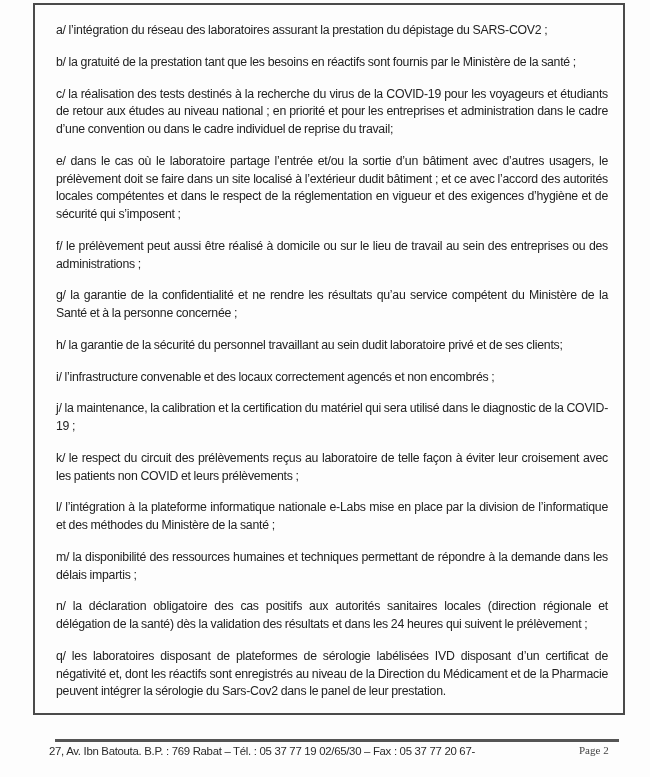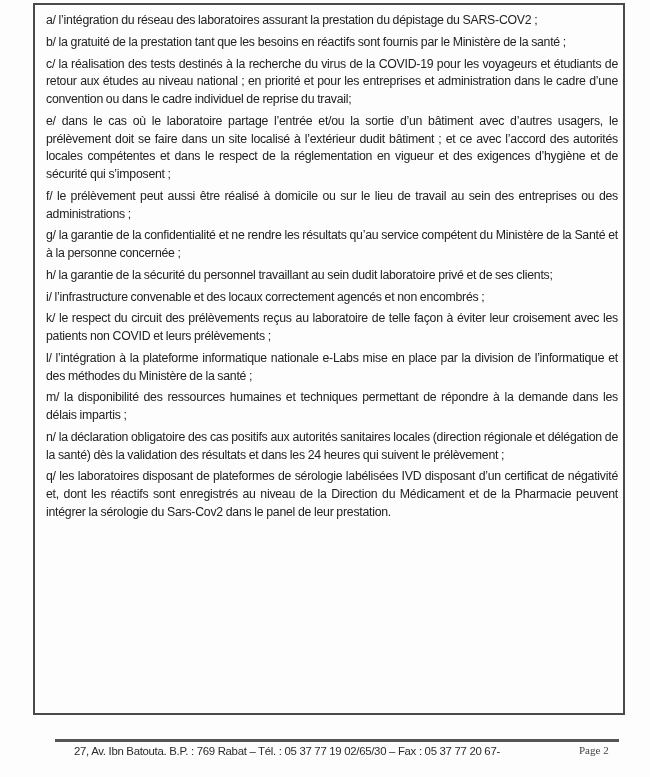--- a/index.html
+++ b/index.html
@@ -34,40 +34,40 @@
     .conditions-list {
       position: absolute;
       left: 7px;
       top: 3px;
       width: 580px;
       margin: 0;
       padding: 0;
       list-style: none;
     }
     .condition-item {
-      margin: 4px;
+      margin: 14px;
       padding: 0;
       font-size: 12.3px;
       line-height: 17.75px;
       text-align: justify;
       letter-spacing: -0.25px;
       word-spacing: -0.3px;
       color: #222;
     }
     .footer-rule {
       position: absolute;
       left: 55px;
       top: 739px;
       width: 564px;
       height: 3px;
       background: #555;
     }
     .footer-address {
       position: absolute;
-      left: 74px;
+      left: 49px;
       top: 745px;
       font-size: 11.4px;
       letter-spacing: -0.3px;
       color: #2a2a2a;
       white-space: nowrap;
     }
     .footer-page {
       position: absolute;
       left: 579px;
       top: 744px;
@@ -84,20 +84,21 @@
   <div class="content-box">
     <ul class="conditions-list">
       <li class="condition-item">a/ l’intégration du réseau des laboratoires assurant la prestation du dépistage du SARS-COV2 ;</li>
       <li class="condition-item">b/ la gratuité de la prestation tant que les besoins en réactifs sont fournis par le Ministère de la santé ;</li>
       <li class="condition-item">c/ la réalisation  des tests destinés à la recherche du virus de la COVID-19 pour les voyageurs et étudiants de retour aux études au niveau national ; en priorité et pour les entreprises et administration dans le cadre d’une convention ou dans le cadre individuel de reprise du travail;</li>
       <li class="condition-item">e/ dans le cas où le laboratoire partage l’entrée et/ou la sortie d’un bâtiment avec d’autres usagers, le prélèvement doit se faire dans un site localisé à l’extérieur dudit bâtiment ; et ce avec l’accord des autorités locales compétentes et dans le respect de la réglementation en vigueur et des exigences d’hygiène et de sécurité qui s’imposent ;</li>
       <li class="condition-item">f/ le prélèvement peut aussi être réalisé à domicile ou sur le lieu de travail au sein des entreprises ou des administrations ;</li>
       <li class="condition-item">g/ la garantie de la confidentialité et ne rendre les résultats qu’au service compétent du Ministère de la Santé et à la personne concernée ;</li>
       <li class="condition-item">h/ la garantie de la sécurité du personnel travaillant au sein dudit laboratoire privé et de ses clients;</li>
       <li class="condition-item">i/ l’infrastructure convenable et des locaux correctement agencés et non encombrés ;</li>
+      <li class="condition-item">j/ la maintenance, la calibration et la certification du matériel qui sera utilisé dans le diagnostic de la COVID-19 ;</li>
       <li class="condition-item">k/ le respect du circuit des prélèvements reçus au laboratoire de telle façon à éviter leur croisement avec les patients non COVID et leurs prélèvements ;</li>
       <li class="condition-item">l/  l’intégration à la plateforme informatique nationale e-Labs mise en place par la division de l’informatique et des méthodes du Ministère de la santé ;</li>
       <li class="condition-item">m/ la disponibilité des ressources humaines et techniques permettant de répondre à la demande dans les délais impartis ;</li>
       <li class="condition-item">n/ la déclaration obligatoire des cas positifs aux autorités sanitaires locales (direction régionale et délégation de la santé) dès la validation des résultats et dans les 24 heures qui suivent le prélèvement ;</li>
       <li class="condition-item">q/ les laboratoires disposant de plateformes de sérologie labélisées IVD disposant d’un certificat de négativité et, dont les réactifs sont enregistrés au niveau de la Direction du Médicament et de la Pharmacie peuvent intégrer la sérologie du Sars-Cov2 dans le panel de leur prestation.</li>
     </ul>
   </div>
 
   <div class="footer-rule"></div>
   <div class="footer-address">27, Av. Ibn Batouta. B.P. : 769 Rabat – Tél. : 05 37 77 19 02/65/30 – Fax : 05 37 77 20 67-</div>

